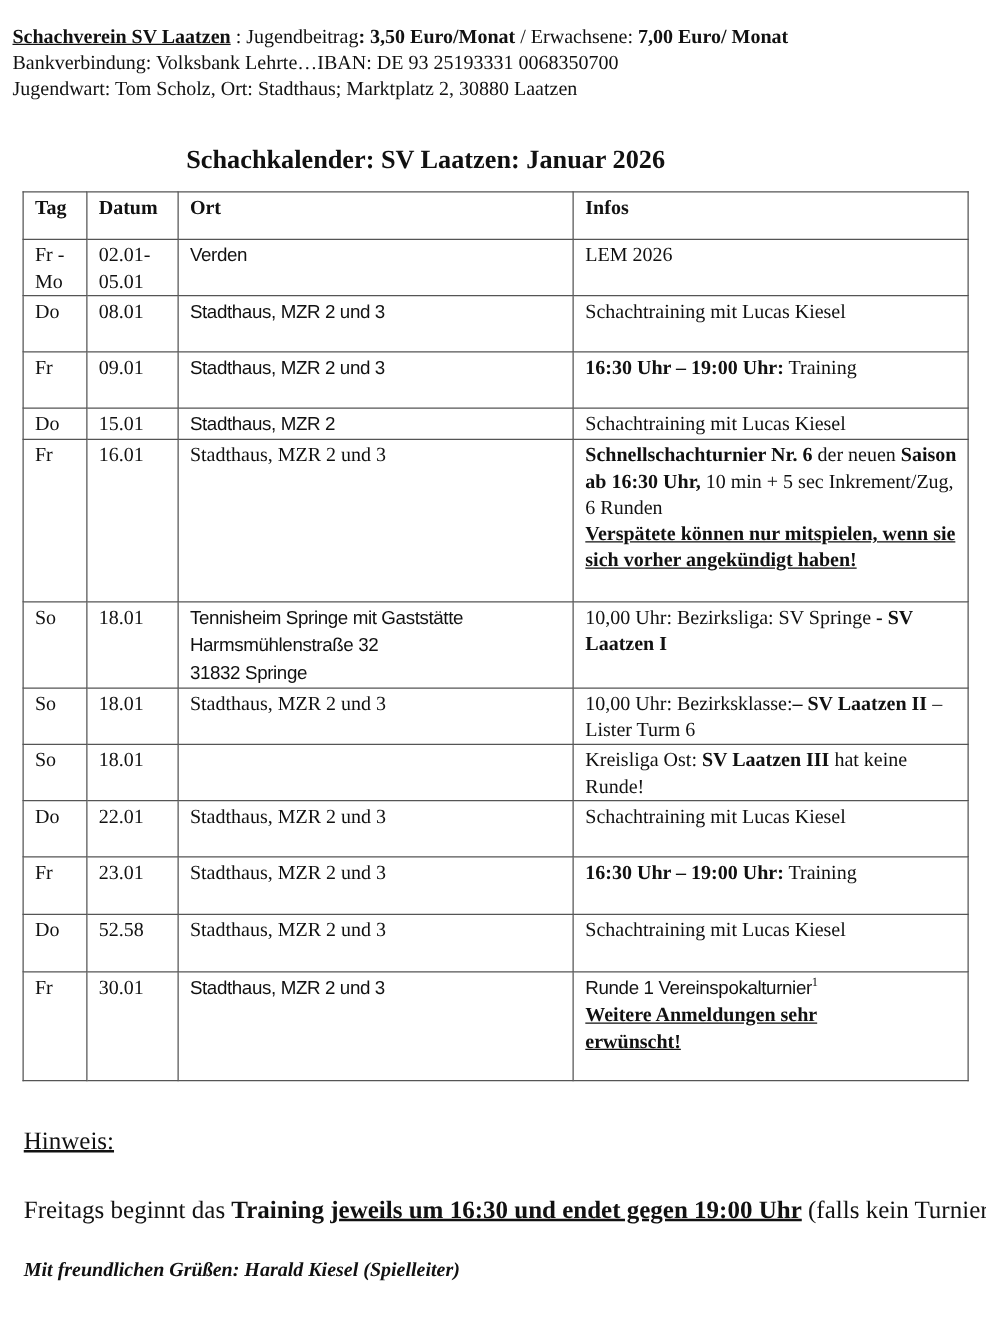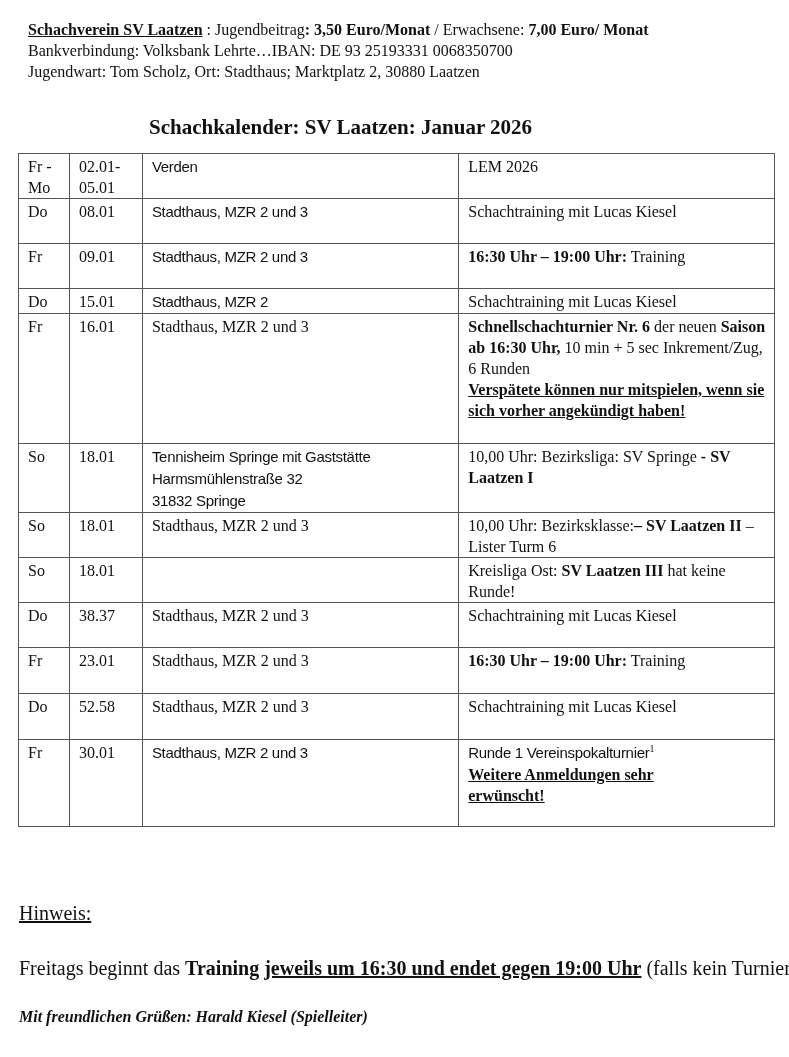--- a/index.html
+++ b/index.html
@@ -1,18 +1,18 @@
 <!DOCTYPE html>
 <html><head>
 <meta charset="utf-8">
 <style>
   html, body { margin:0; padding:0; background:#ffffff; }
   body { width:789px; height:1057px; position:relative; overflow:hidden;
          font-family:"Liberation Serif", serif; color:#111; font-size:16px; }
-  .hdr { position:absolute; left:28px; top:19px; line-height:21px; font-size:16px; }
+  .hdr { position:absolute; left:10px; top:19px; line-height:21px; font-size:16px; }
   .hdr div { white-space:nowrap; }
   .u { text-decoration:underline; }
   b { font-weight:bold; }
   .title { position:absolute; left:149px; top:115px; font-size:21px; font-weight:bold; white-space:nowrap; }
   table { position:absolute; left:18px; top:153px; border-collapse:collapse; width:757px; }
   td, th { border:1px solid #555; vertical-align:top; text-align:left; padding:2px 8px 0 9px;
            font-size:16px; line-height:21px; }
   th { font-weight:bold; height:35px; }
   col.c1 { width:51px; } col.c2 { width:73px; } col.c3 { width:317px; } col.c4 { width:316px; }
   .sans { font-family:"Liberation Sans", sans-serif; font-size:15px; letter-spacing:-0.3px; line-height:22px; }
@@ -35,20 +35,26 @@
 <div class="title">Schachkalender: SV Laatzen: Januar 2026</div>
 
 <table>
   <colgroup>
       <col class="c1">
       <col class="c2">
       <col class="c3">
       <col class="c4">
     </colgroup>
   <tbody>
+      <tr>
+    <th>Tag</th>
+    <th>Datum</th>
+    <th>Ort</th>
+    <th>Infos</th>
+  </tr>
   <tr style="height:44px">
     <td>Fr - Mo</td>
     <td>02.01- 05.01</td>
     <td class="sans">Verden</td>
     <td>LEM 2026</td>
   </tr>
   <tr style="height:45px">
     <td>Do</td>
     <td>08.01</td>
     <td class="sans">Stadthaus, MZR 2 und 3</td>
@@ -85,21 +91,21 @@
     <td><span>10,00 Uhr: Bezirksklasse:</span><b>– SV Laatzen II</b><span> – Lister Turm 6</span></td>
   </tr>
   <tr style="height:44px">
     <td>So</td>
     <td>18.01</td>
     <td></td>
     <td><span>Kreisliga Ost: </span><b>SV Laatzen III</b><span> hat keine Runde!</span></td>
   </tr>
   <tr style="height:45px">
     <td>Do</td>
-    <td>38.37</td>
+    <td>22.01</td>
     <td>Stadthaus, MZR 2 und 3</td>
     <td>Schachtraining mit Lucas Kiesel</td>
   </tr>
   <tr style="height:46px">
     <td>Fr</td>
     <td>23.01</td>
     <td>Stadthaus, MZR 2 und 3</td>
     <td><b>16:30 Uhr – 19:00 Uhr:</b><span> Training</span></td>
   </tr>
   <tr style="height:46px">

